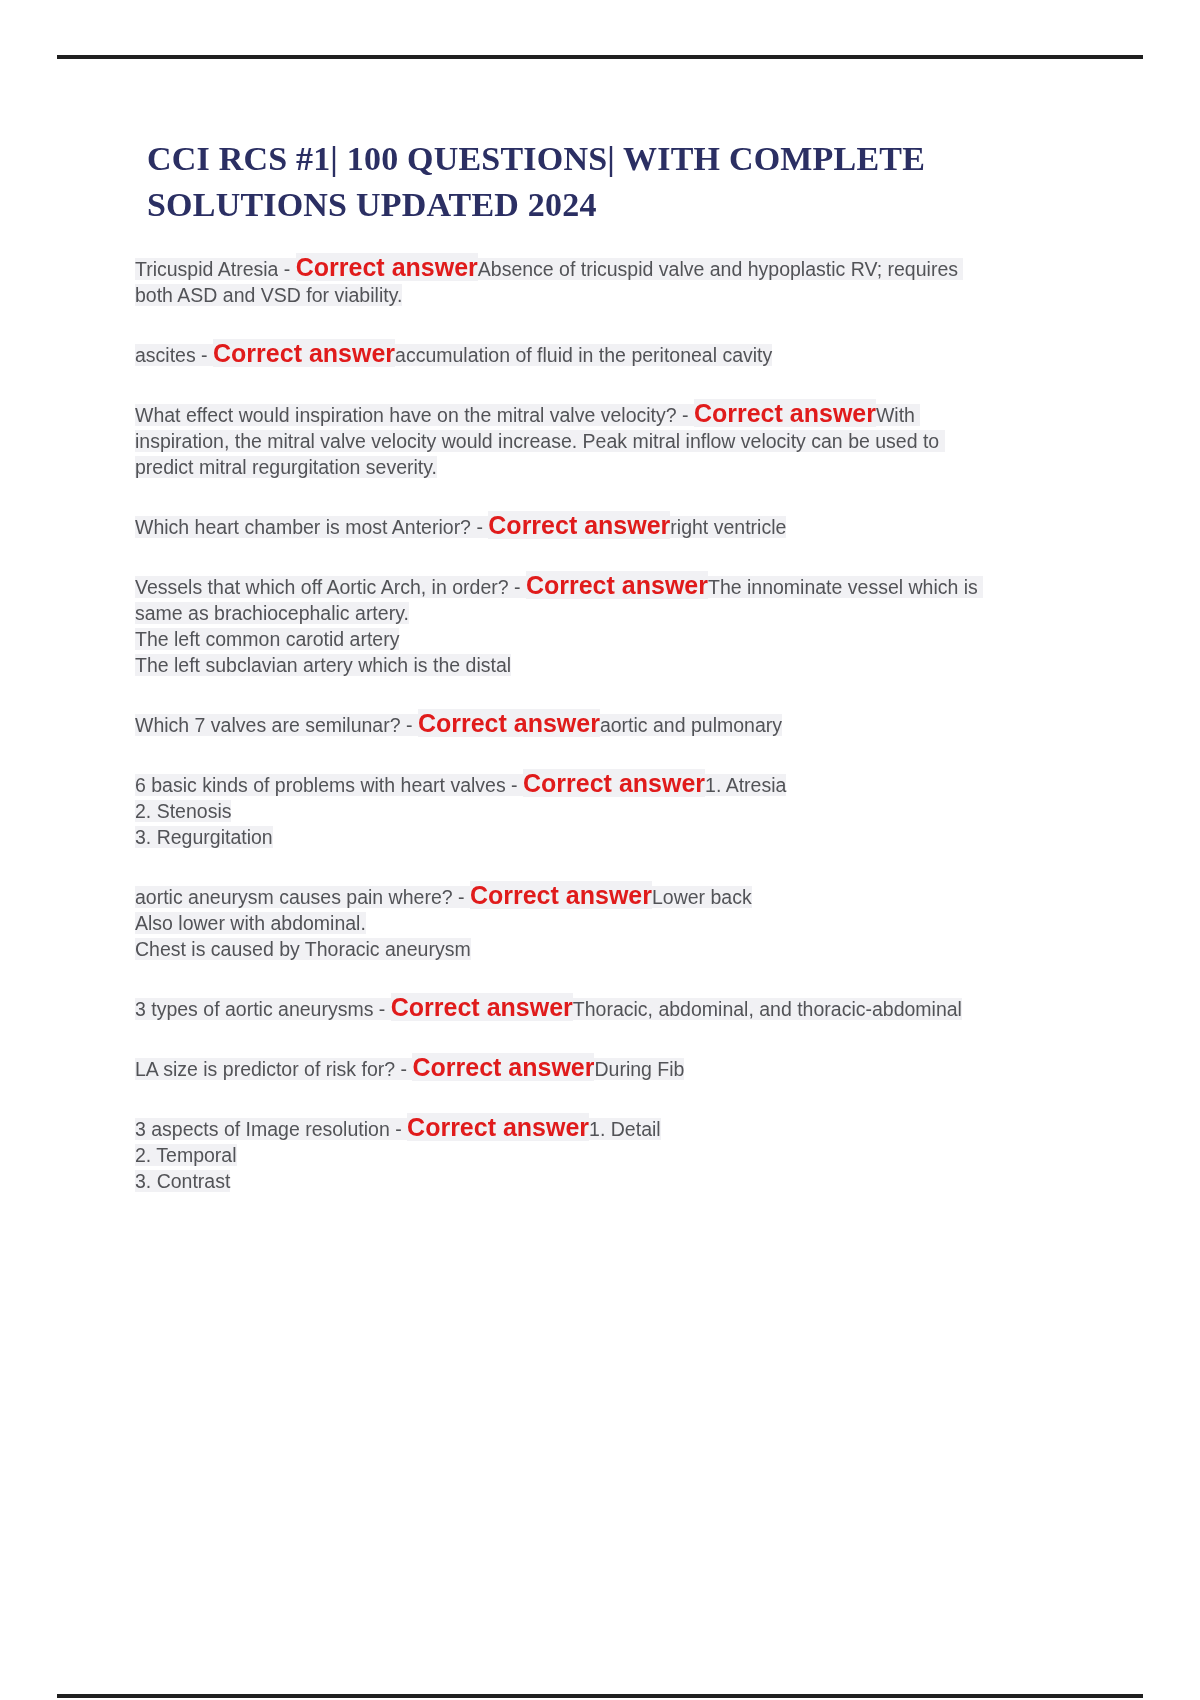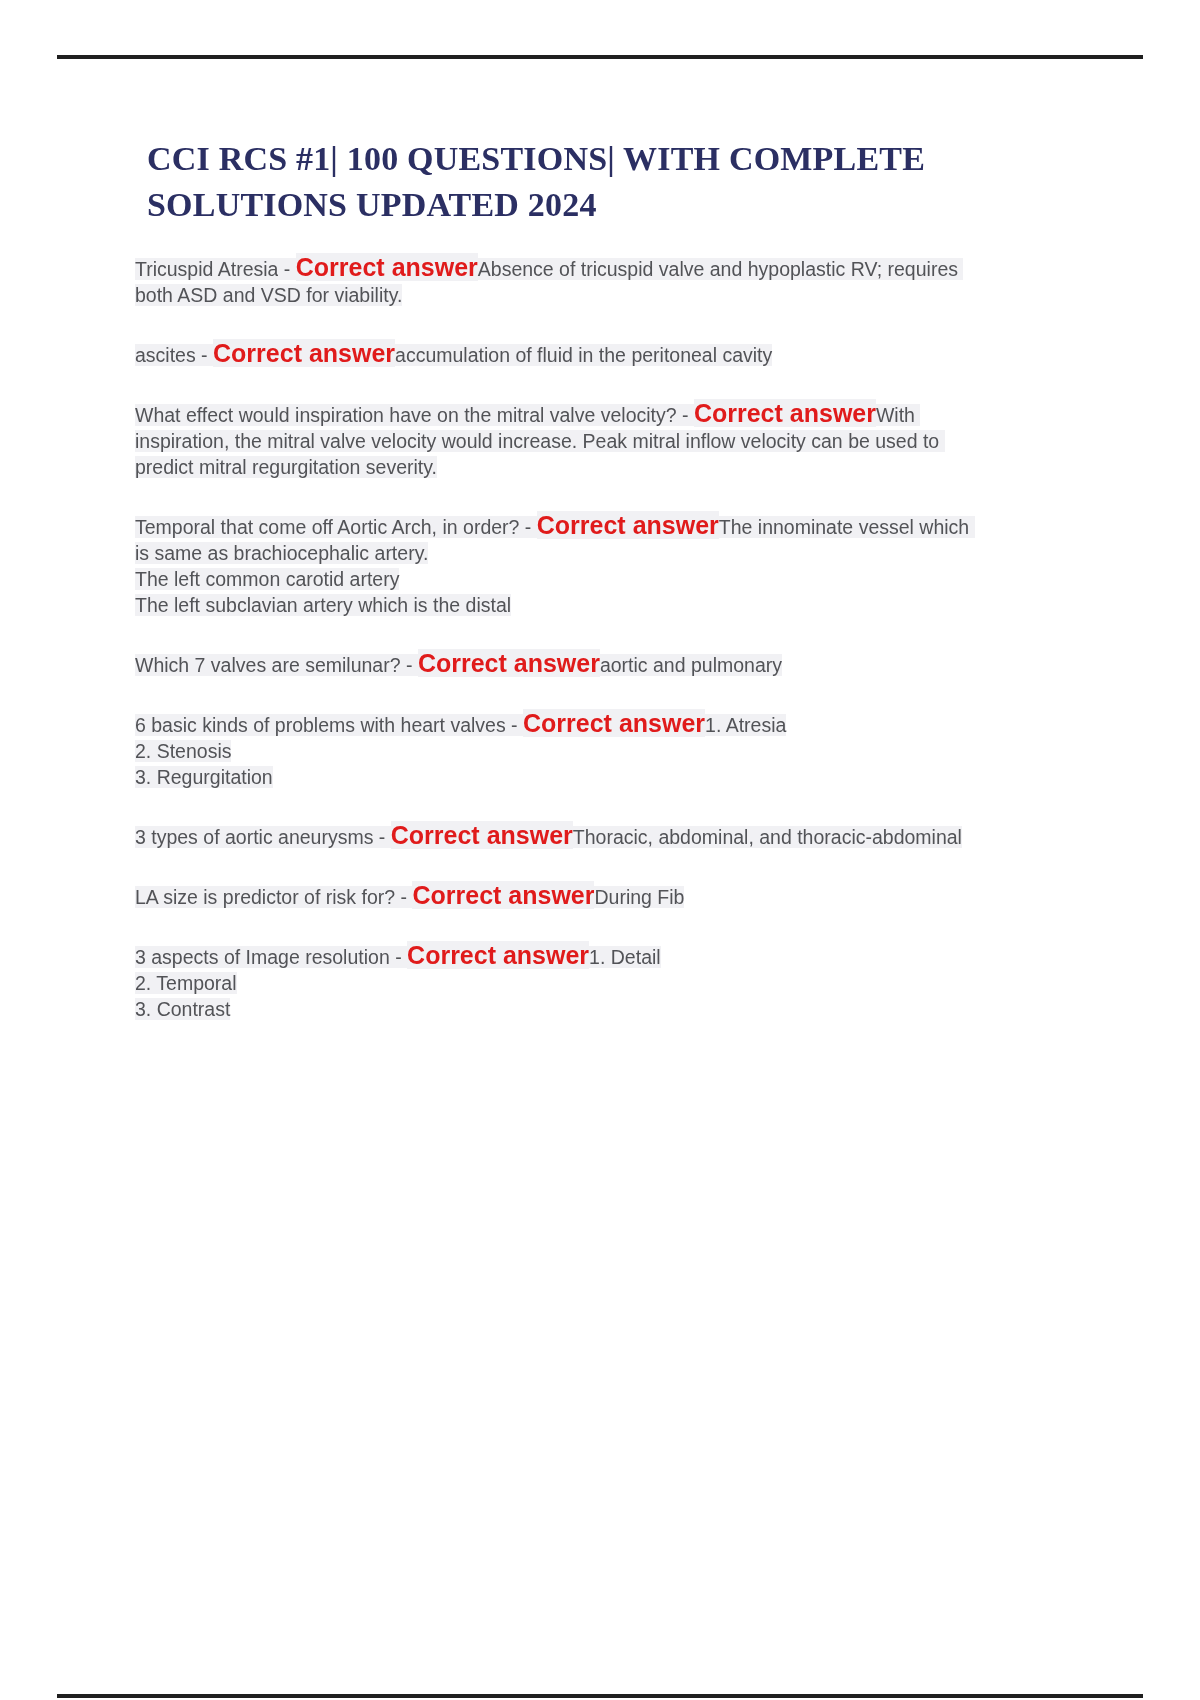--- a/index.html
+++ b/index.html
@@ -62,31 +62,35 @@
   <div class="content">
     <h1 class="title">CCI RCS #1| 100 QUESTIONS| WITH COMPLETE SOLUTIONS UPDATED 2024</h1>
 
     <p class="qa-item"><span class="q hl">Tricuspid Atresia</span><span class="sep hl"> - </span><span class="label hl">Correct answer</span><span class="ans hl">Absence of tricuspid valve and hypoplastic RV; requires both ASD and VSD for viability.</span></p>
 
     <p class="qa-item"><span class="q hl">ascites</span><span class="sep hl"> - </span><span class="label hl">Correct answer</span><span class="ans hl">accumulation of fluid in the peritoneal cavity</span></p>
 
     <p class="qa-item"><span class="q hl">What effect would inspiration have on the mitral valve velocity?</span><span class="sep hl"> - </span><span class="label hl">Correct answer</span><span class="ans hl">With inspiration, the mitral valve velocity would increase. Peak mitral inflow velocity can be used to predict mitral regurgitation severity.</span></p>
 
 
+    <p class="qa-item"><span class="q hl">Which heart chamber is most Anterior?</span><span class="sep hl"> - </span><span class="label hl">Correct answer</span><span class="ans hl">right ventricle</span></p>
 
-    <p class="qa-item"><span class="q hl">Temporal that come off Aortic Arch, in order?</span><span class="sep hl"> - </span><span class="label hl">Correct answer</span><span class="ans hl">The innominate vessel which is same as brachiocephalic artery.
+    <p class="qa-item"><span class="q hl">Vessels that which off Aortic Arch, in order?</span><span class="sep hl"> - </span><span class="label hl">Correct answer</span><span class="ans hl">The innominate vessel which is same as brachiocephalic artery.
 The left common carotid artery
 The left subclavian artery which is the distal</span></p>
 
     <p class="qa-item"><span class="q hl">Which 7 valves are semilunar?</span><span class="sep hl"> - </span><span class="label hl">Correct answer</span><span class="ans hl">aortic and pulmonary</span></p>
 
     <p class="qa-item"><span class="q hl">6 basic kinds of problems with heart valves</span><span class="sep hl"> - </span><span class="label hl">Correct answer</span><span class="ans hl">1. Atresia
 2. Stenosis
 3. Regurgitation</span></p>
 
+    <p class="qa-item"><span class="q hl">aortic aneurysm causes pain where?</span><span class="sep hl"> - </span><span class="label hl">Correct answer</span><span class="ans hl">Lower back
+Also lower with abdominal.
+Chest is caused by Thoracic aneurysm</span></p>
 
     <p class="qa-item"><span class="q hl">3 types of aortic aneurysms</span><span class="sep hl"> - </span><span class="label hl">Correct answer</span><span class="ans hl">Thoracic, abdominal, and thoracic-abdominal</span></p>
 
     <p class="qa-item"><span class="q hl">LA size is predictor of risk for?</span><span class="sep hl"> - </span><span class="label hl">Correct answer</span><span class="ans hl">During Fib</span></p>
 
     <p class="qa-item"><span class="q hl">3 aspects of Image resolution</span><span class="sep hl"> - </span><span class="label hl">Correct answer</span><span class="ans hl">1. Detail
 2. Temporal
 3. Contrast</span></p>
   </div>
 

